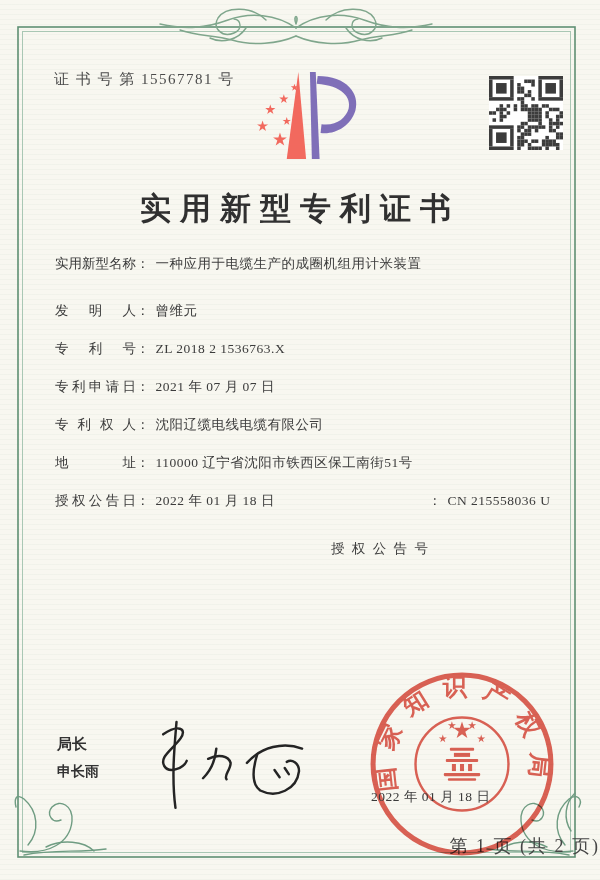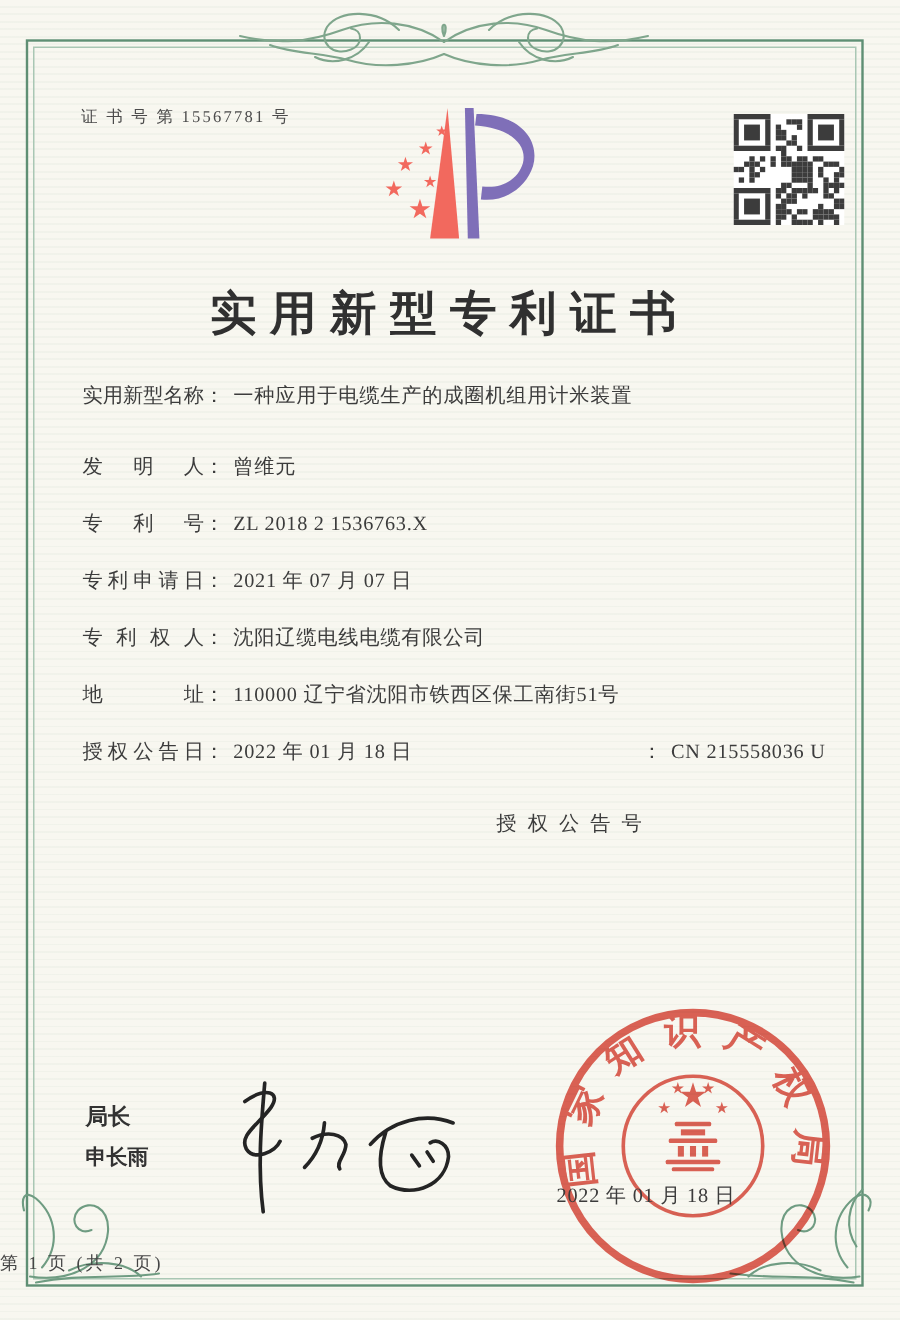--- a/index.html
+++ b/index.html
@@ -5,37 +5,37 @@
   html,body{margin:0;padding:0;background:#e8e8e4;}
   .paper{
     position:relative;width:600px;height:880px;margin:0 auto;overflow:hidden;
     background-color:#f8f7f0;
     background-image:repeating-linear-gradient(0deg, rgba(125,165,140,0.06) 0px, rgba(125,165,140,0.06) 1px, transparent 1px, transparent 5px);
     font-family:"Liberation Serif","DejaVu Serif",serif;
     color:#3a3a3a;
   }
   .abs{position:absolute;}
   svg{display:block;}
-  .cert-no{left:54px;top:70px;font-size:11px;letter-spacing:1.5px;color:#4b4b4b;}
+  .cert-no{left:54px;top:70px;font-size:15px;letter-spacing:1.5px;color:#4b4b4b;}
   .title{left:0;top:188px;width:100%;text-align:center;font-size:31px;font-weight:700;
          letter-spacing:9px;color:#303030;}
   .fields{left:55px;top:253px;width:505px;font-size:13.5px;color:#3c3c3c;}
   .frow{margin-bottom:16px;line-height:22px;white-space:nowrap;}
   .frow.first{margin-bottom:25px;}
   .flabel{display:inline-block;width:81px;text-align:justify;text-align-last:justify;vertical-align:top;}
   .flabel2{display:inline-block;width:97px;text-align:justify;text-align-last:justify;vertical-align:top;margin-left:56px;margin-top:48px;}
   .fcolon{display:inline-block;margin-right:6px;}
   .fvalue{letter-spacing:0.5px;}
   .paras{left:55px;top:524px;width:502px;font-size:13.5px;line-height:23px;color:#474747;
          font-style:italic;text-align:justify;}
   .paras p{margin:0;text-indent:2em;}
   .sig-title{left:57px;top:735px;font-size:15px;font-weight:600;color:#333;font-style:normal;}
   .sig-name{left:57px;top:763px;font-size:14px;font-weight:700;color:#333;}
   .seal-date{left:371px;top:788px;font-size:13.5px;letter-spacing:0.5px;color:#3b3b3b;z-index:6;}
-  .footer{left:0;top:834px;width:100%;text-align:left;font-size:12px;letter-spacing:2px;color:#454545;}
+  .footer{left:0;top:834px;width:100%;text-align:right;font-size:18px;letter-spacing:2px;color:#454545;}
   .seal-svg{left:366px;top:668px;z-index:5;opacity:0.9;mix-blend-mode:multiply;}
   .sig-svg{left:118px;top:718px;z-index:4;}
 </style>
 </head>
 <body>
 
 <div class="paper">
 
   <svg class="abs" width="600" height="880" viewBox="0 0 600 880" style="left:0;top:0;">
     <rect x="18" y="27" width="557" height="830" fill="none" stroke="#5f8f74" stroke-width="1.6"></rect>

